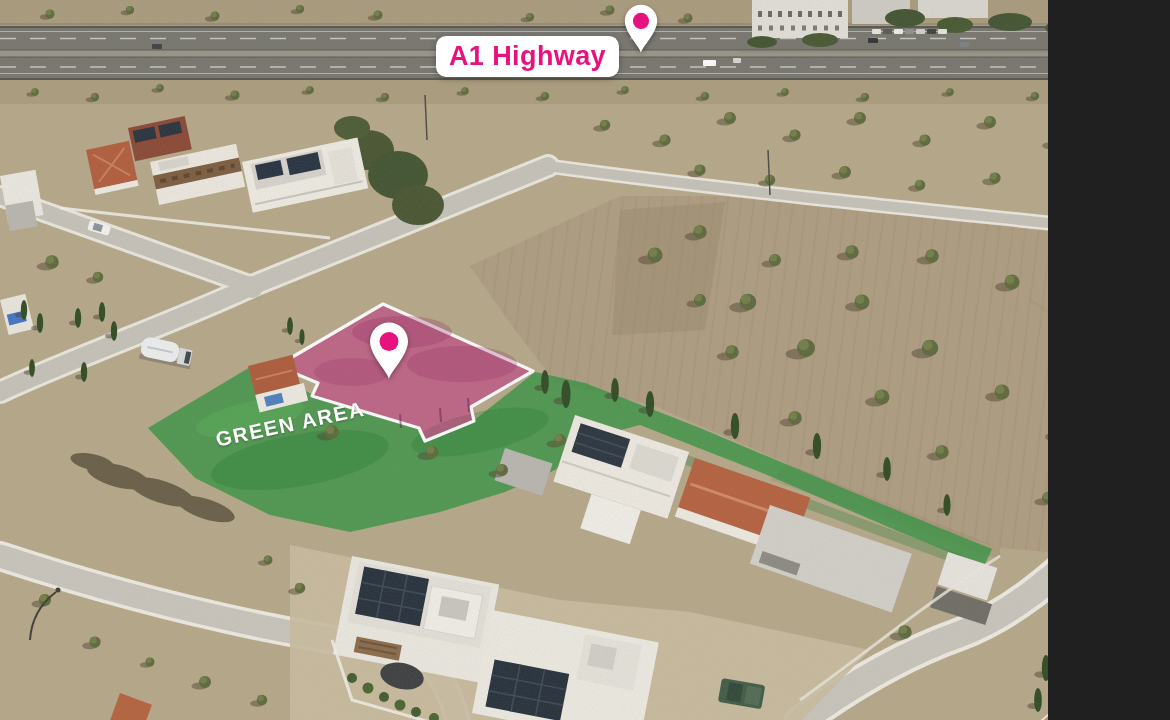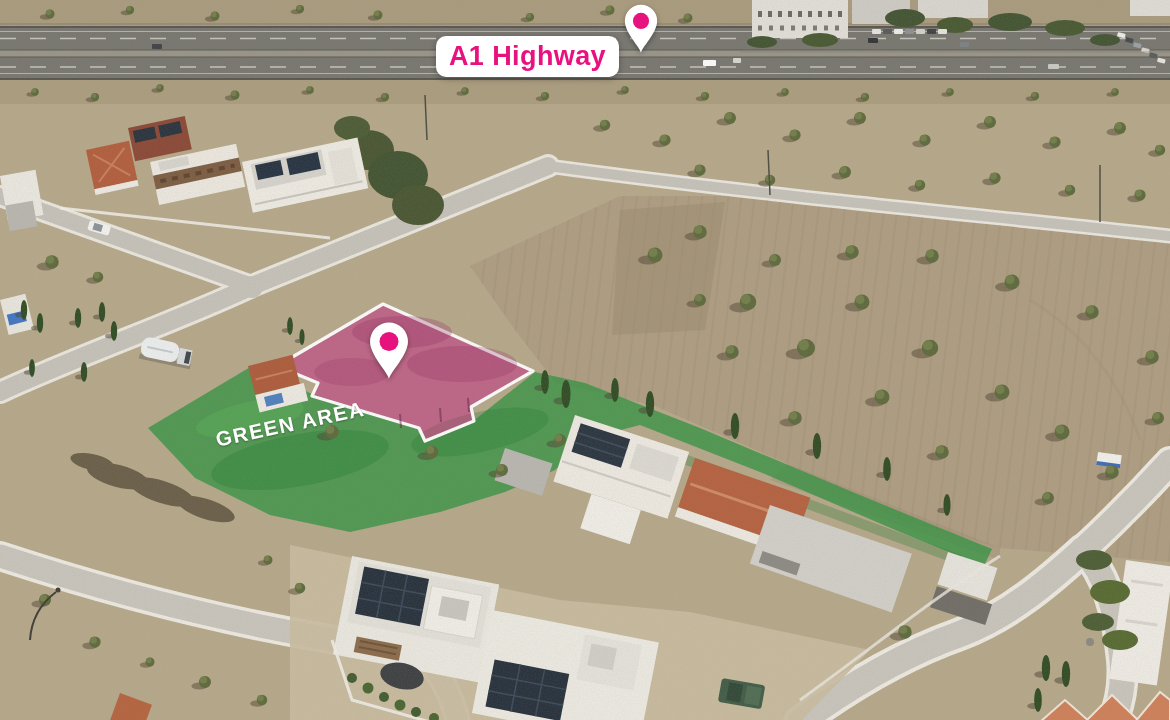--- a/index.html
+++ b/index.html
@@ -1,16 +1,16 @@
 <!DOCTYPE html>
 <html style="--accent: #E8127F; --label-bg: #FFFFFF; --label-text: #E8127F; --green-label-text: #FFFFFF; --plot-fill: #C62582; --plot-border: #FFFFFF; --green-fill: #2F9240; --pin-fill: #FFFFFF; --pin-dot: #E8127F;"><head>
 <meta charset="utf-8">
 <style>
   html,body{margin:0;padding:0;background:#202020;}
-  .stage{position:relative;width:1170px;height:720px;overflow:hidden;
+  .stage{position:relative;width:1048px;height:720px;overflow:hidden;
          font-family:"Liberation Sans",sans-serif;background:#b6a88a;}
   .stage svg.photo{position:absolute;left:0;top:0;display:block;}
   .hw-label{position:absolute;left:436px;top:36px;width:183px;height:41px;
             background:var(--label-bg,#fff);border-radius:10px;
             display:flex;align-items:center;justify-content:center;
             font-weight:bold;font-size:27px;color:var(--accent,#e8127f);
             letter-spacing:.4px;box-shadow:0 2px 6px rgba(0,0,0,.3);}
   .green-label{position:absolute;left:216px;top:428px;transform:rotate(-12deg);
                transform-origin:left center;color:var(--green-label-text,#fff);
                font-weight:bold;font-size:20.5px;letter-spacing:1.6px;

